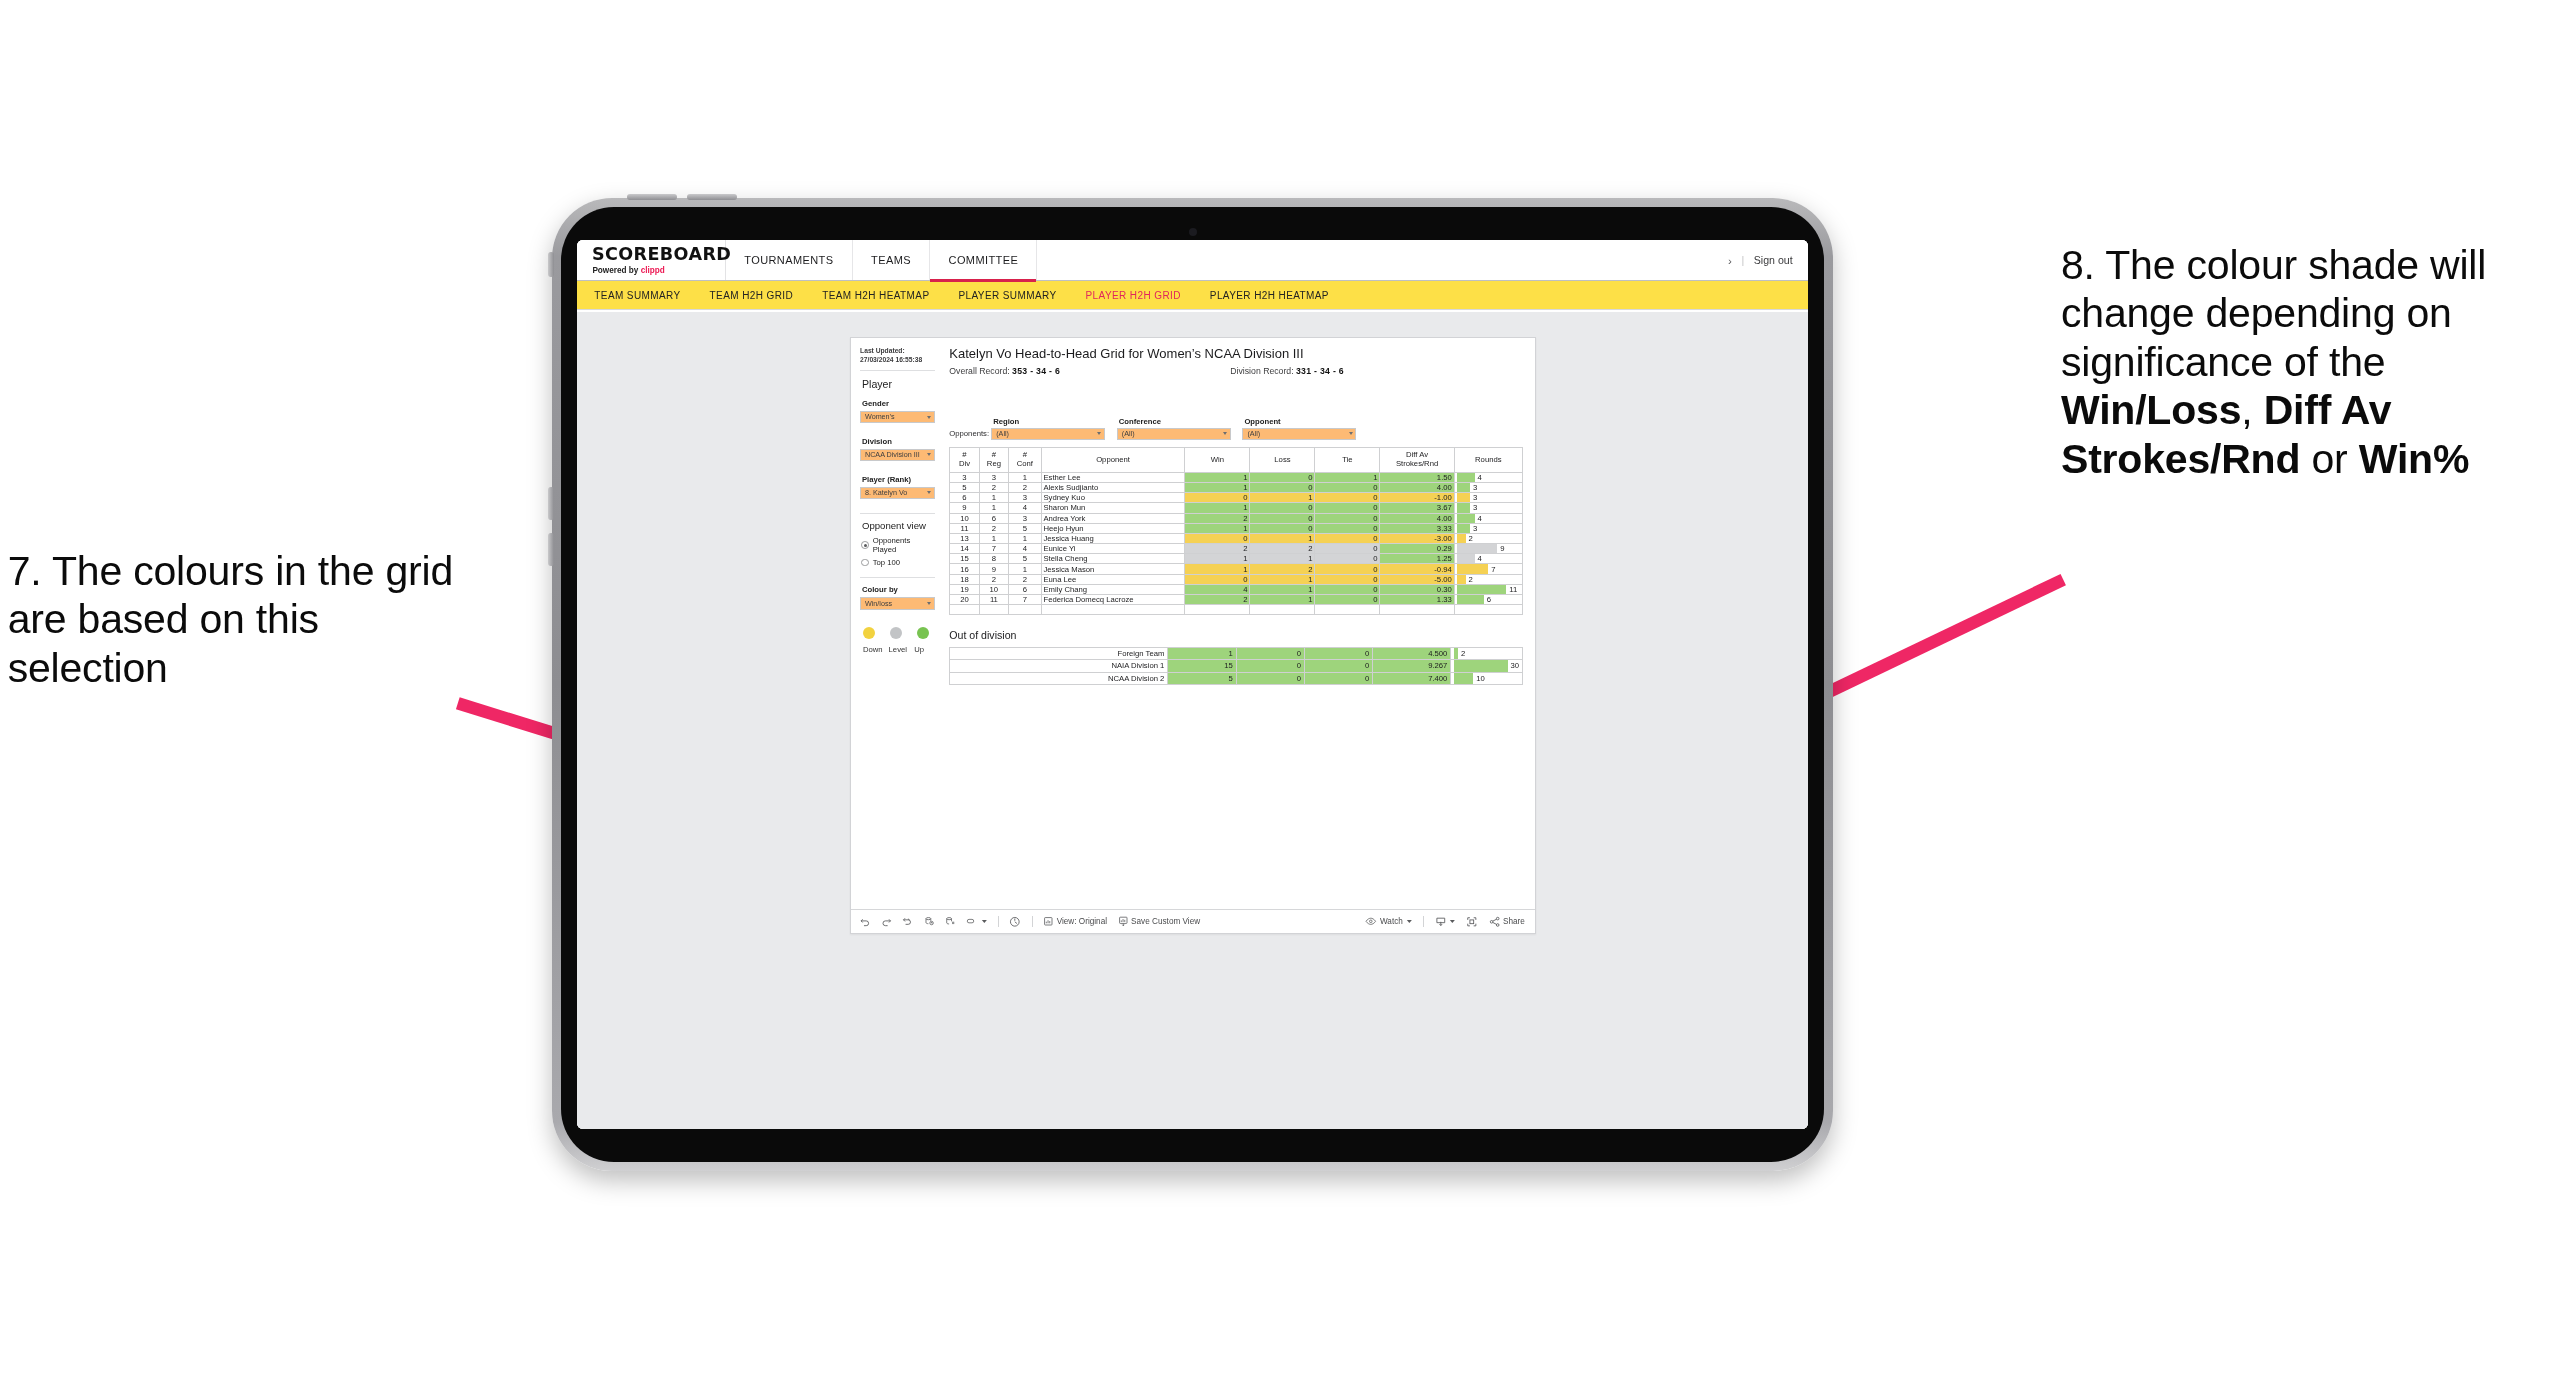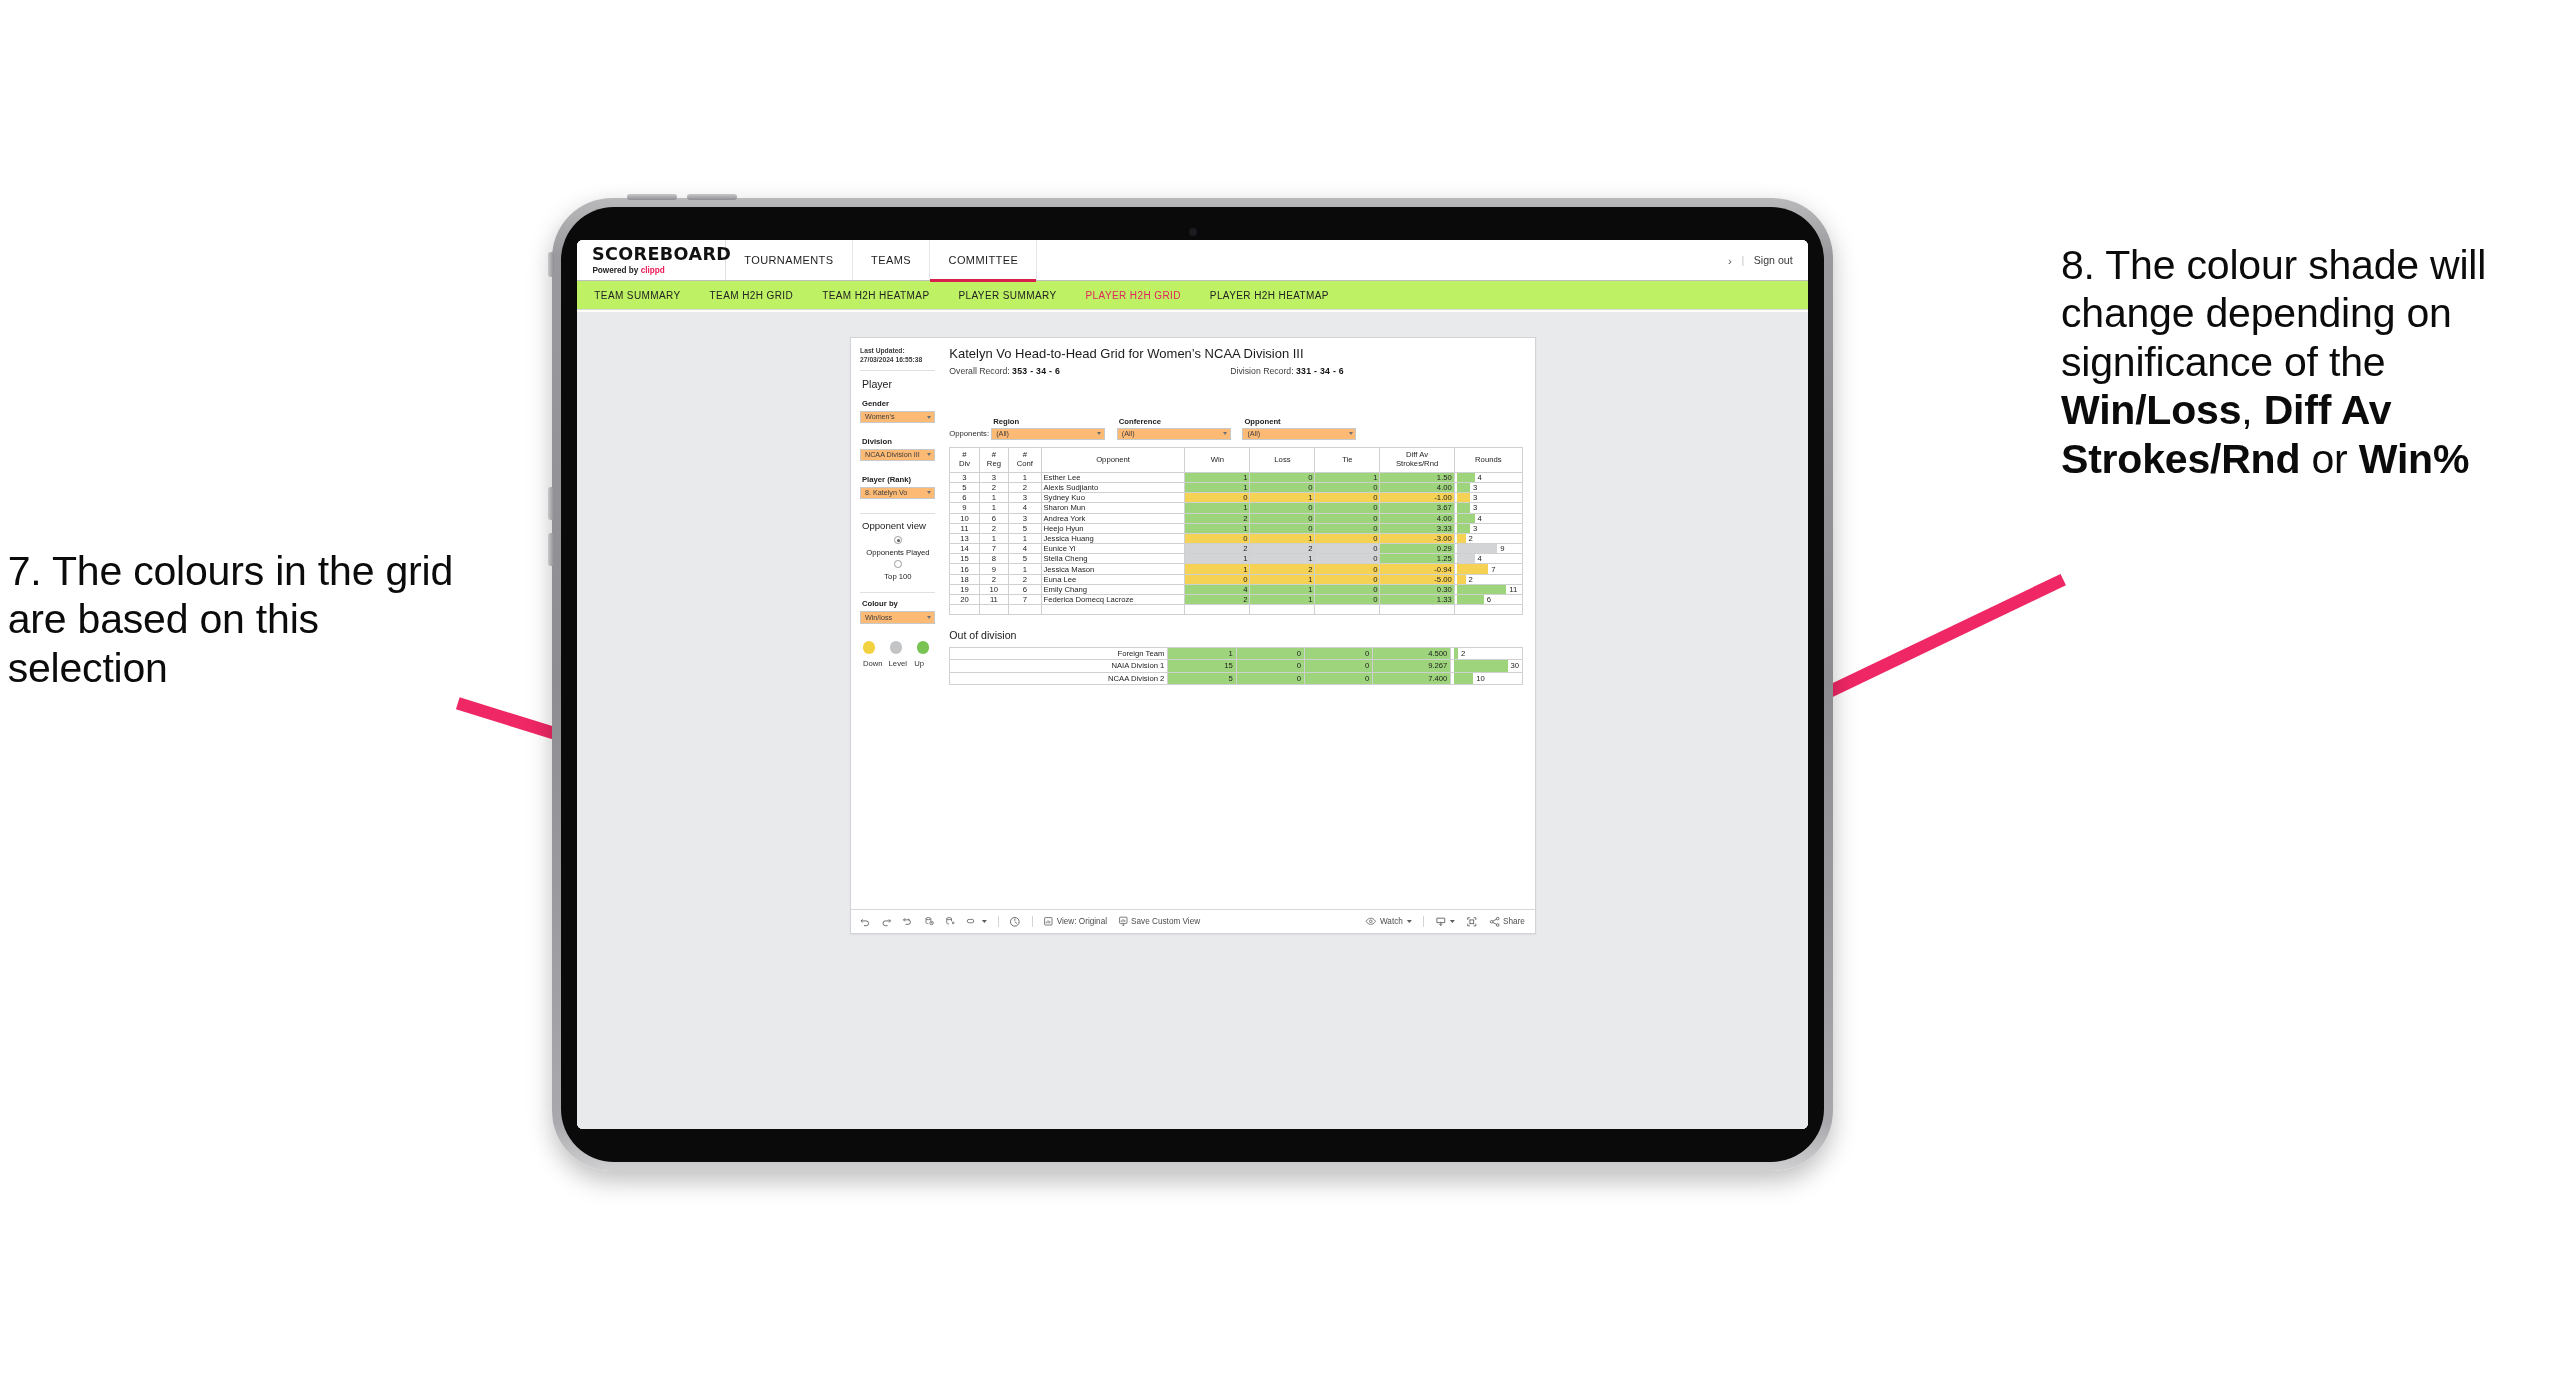--- a/index.html
+++ b/index.html
@@ -115,21 +115,21 @@
     margin-left: auto; display: flex; align-items: center;
     padding-right: 15.4px; gap: 9.6px;
     font-size: 10.6px; color: #3a3a3c;
   }
   .topbar-right .chev { color: #5a5a5c; font-size: 11.6px; }
   .topbar-right .sep { color: #c5c5c7; }
   .signout { cursor: pointer; }
 
   .subnav {
     height: 29px;
-    background: #bef264;
+    background: #fde047;
     border-bottom: 1px solid #d7d8da;
     display: flex; align-items: center;
     padding-left: 17.3px;
     gap: 29px;
   }
   .subnav-item {
     font-size: 10px; color: #222; letter-spacing: 0.4px; cursor: pointer;
   }
   .subnav-item.active { color: #e0265c; }
 
@@ -178,21 +178,21 @@
     margin-bottom: 13.5px;
     cursor: pointer;
   }
   .select .caret {
     position: absolute; right: 2.9px; top: 50%;
     width: 0; height: 0; margin-top: -1.4px;
     border-left: 2.9px solid transparent;
     border-right: 2.9px solid transparent;
     border-top: 3.9px solid #6d6e70;
   }
-  .radio-row { display: flex; align-items: center; gap: 3.9px; margin: 0 0 3.9px 1px; font-size: 7.7px; color: #222; cursor:pointer;flex-direction:column;}
+  .radio-row { display: flex; align-items: center; gap: 3.9px; margin: 0 0 3.9px 1px; font-size: 7.7px; color: #222; cursor:pointer;}
   .radio {
     width: 7.7px; height: 7.7px; border-radius: 50%;
     border: 1px solid #9a9b9d; background: #fff;
     position: relative; flex: none;
   }
   .radio.on::after {
     content: ""; position: absolute; left: 1.5px; top: 1.5px;
     width: 3.3px; height: 3.3px; border-radius: 50%; background: #5b5c5e;
   }
   .legend { margin-top: 17.3px; padding-left: 2.9px; }

